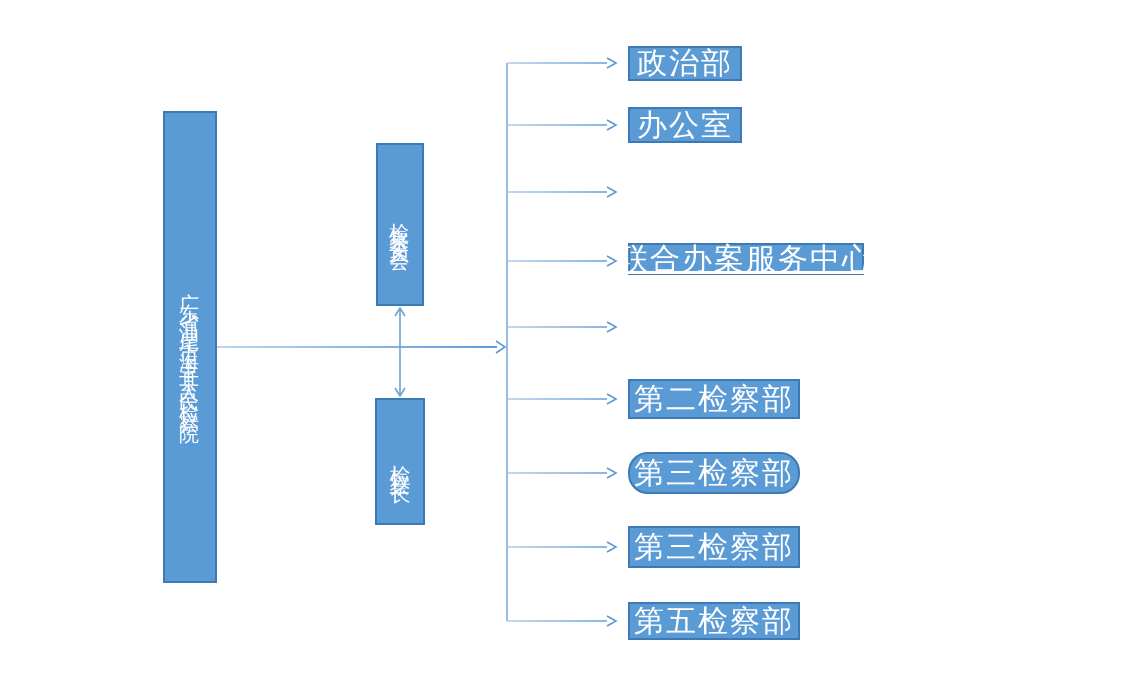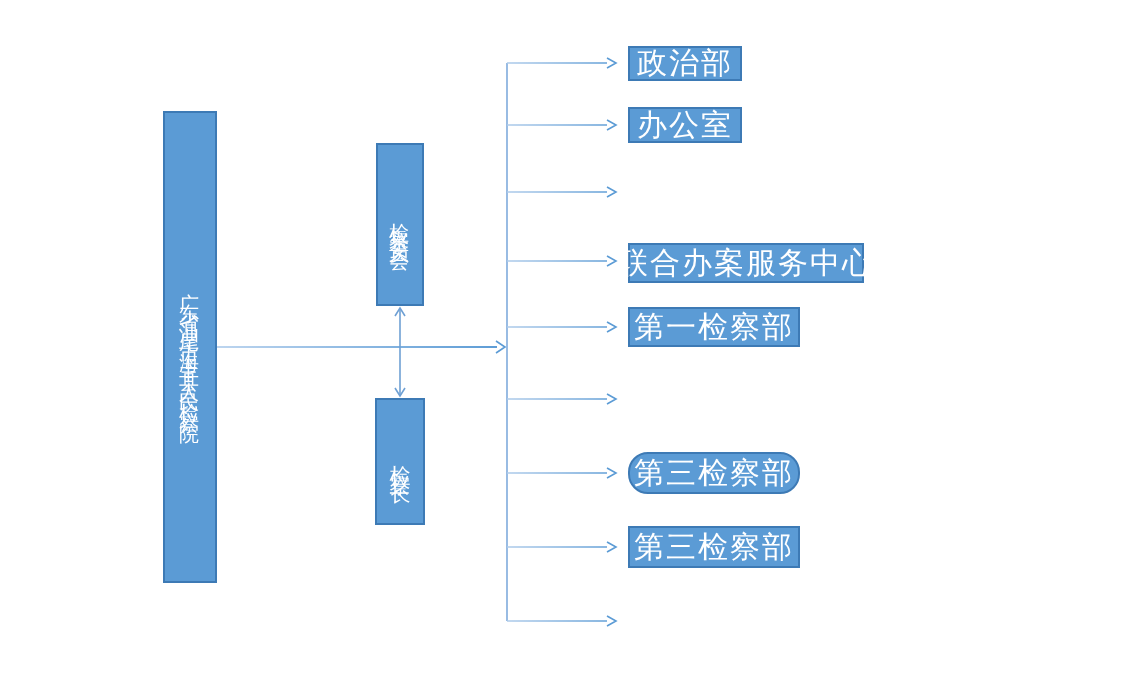--- a/index.html
+++ b/index.html
@@ -53,21 +53,21 @@
   .node-chief .vtext { letter-spacing: 9px; }
   .dept {
     left: 628px;
     font-size: 30px;
     letter-spacing: 2px;
     white-space: nowrap;
   }
   .d1 { top: 46px;  width: 114px; height: 35px; }
   .d2 { top: 107px; width: 114px; height: 36px; align-items: center; }
   .d3 { top: 171px; width: 148px; height: 41px; }
-  .d4 { top: 243px; width: 236px; height: 40px; }
+  .d4 { top: 243px; width: 236px; height: 32px; text-decoration: underline; }
   .d5 { top: 307px; width: 172px; height: 40px; }
   .d6 { top: 379px; width: 172px; height: 40px; }
   .d7 { top: 452px; width: 172px; height: 42px; border-radius: 20px; }
   .d8 { top: 526px; width: 172px; height: 42px; }
   .d9 { top: 602px; width: 172px; height: 38px; }
 </style>
 </head>
 <body>
 
 <div class="canvas">
@@ -129,23 +129,26 @@
 
   <div class="box dept d1">
     <span>政治部</span>
   </div>
   <div class="box dept d2">
     <span>办公室</span>
   </div>
   <div class="box dept d4">
     <span>联合办案服务中心</span>
   </div>
-  <div class="box dept d5">
-    <span>第一检察部</span>
+  <div class="box dept d6">
+    <span>第二检察部</span>
   </div>
   <div class="box dept d7">
     <span>第三检察部</span>
   </div>
   <div class="box dept d8">
     <span>第三检察部</span>
   </div>
+  <div class="box dept d9">
+    <span>第五检察部</span>
+  </div>
 
 </div>
 
 </body></html>

